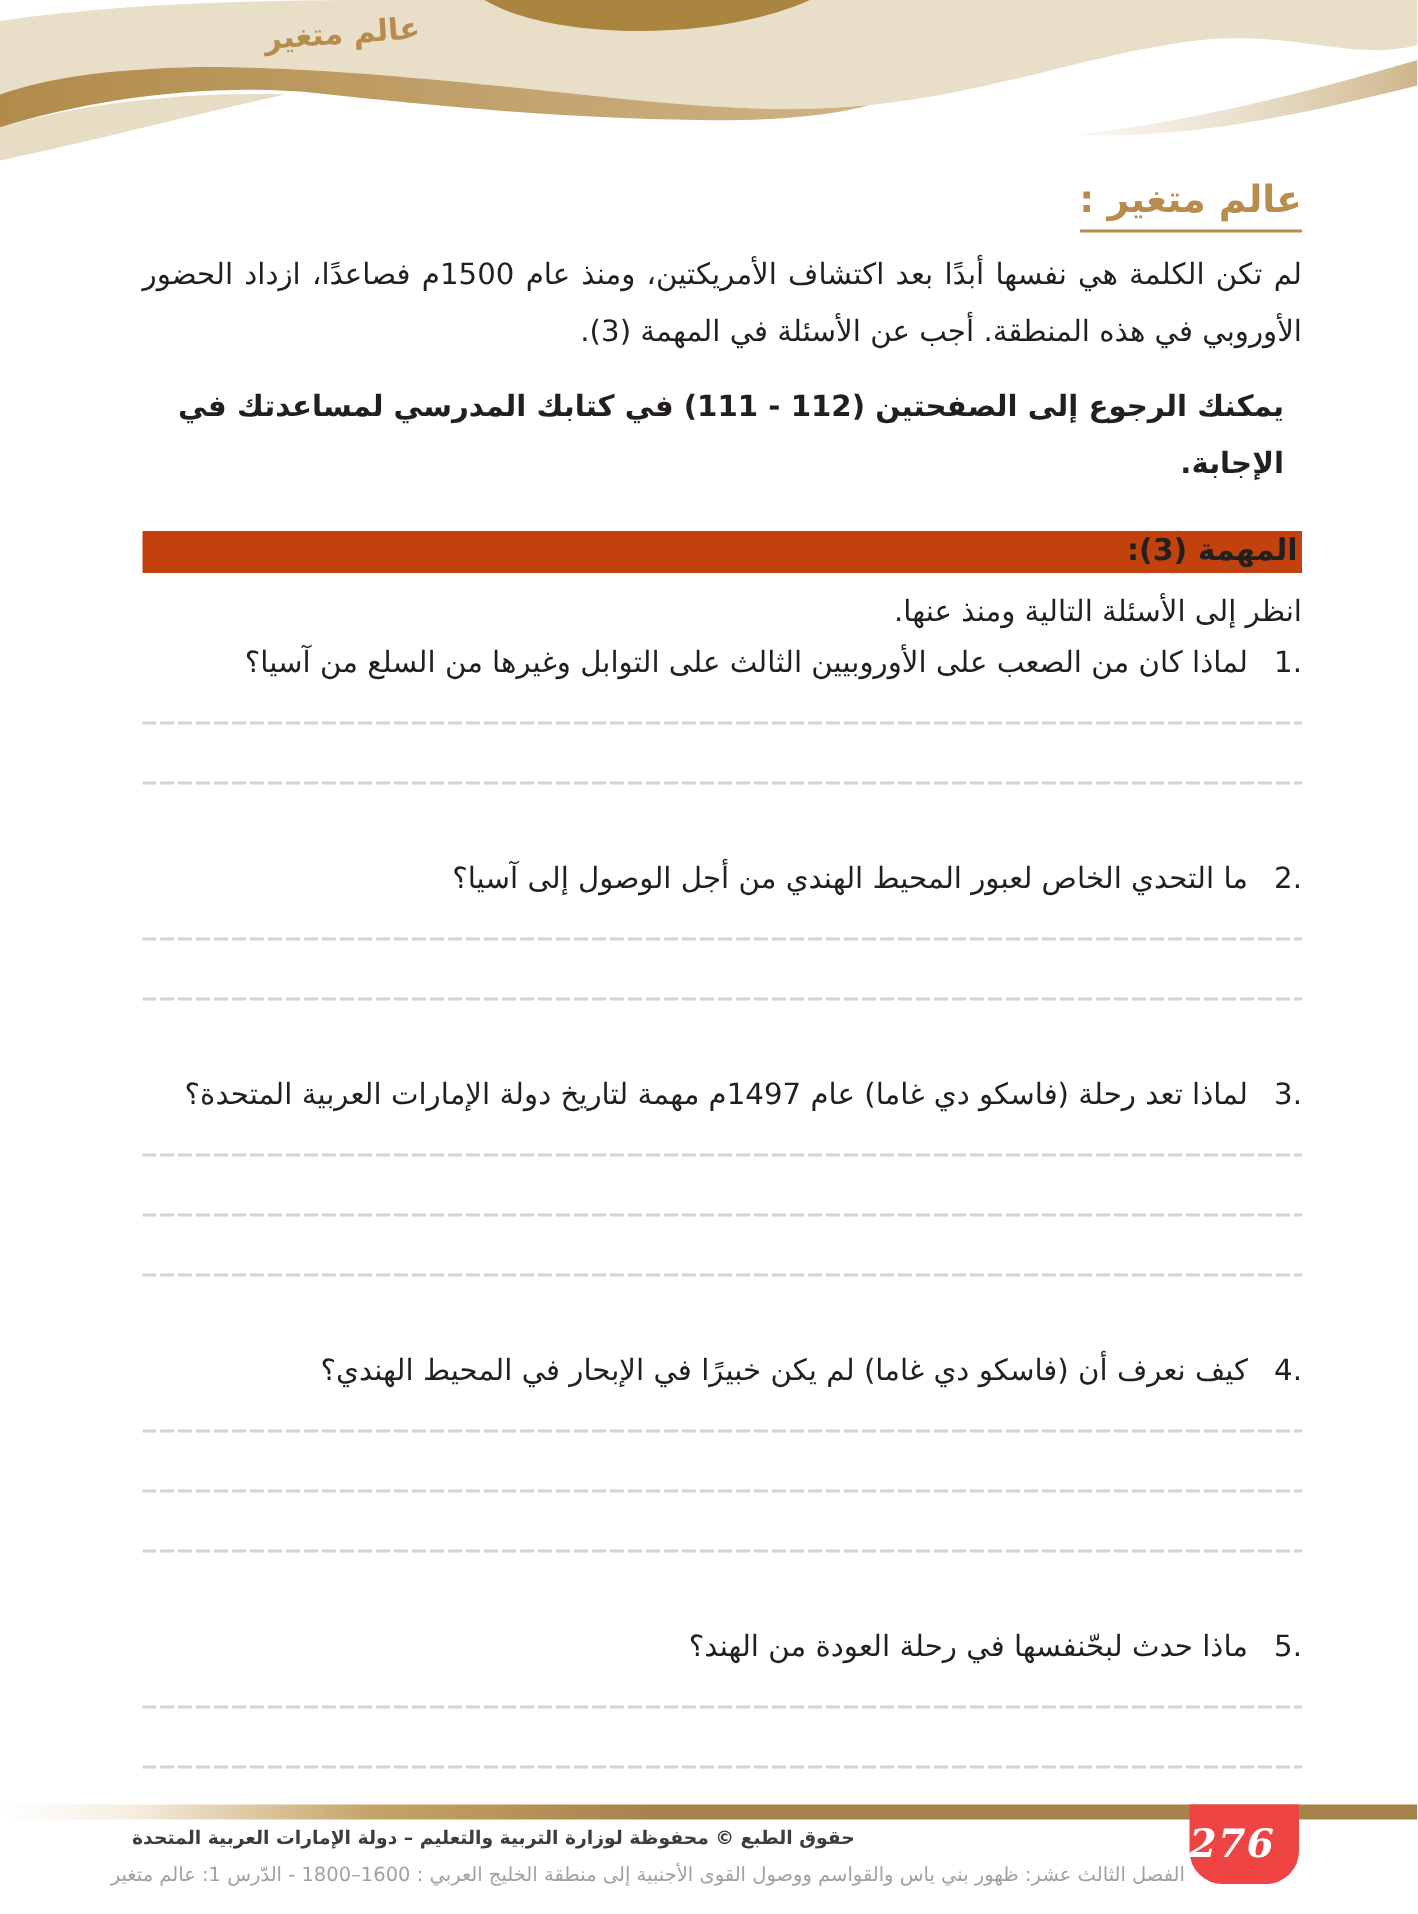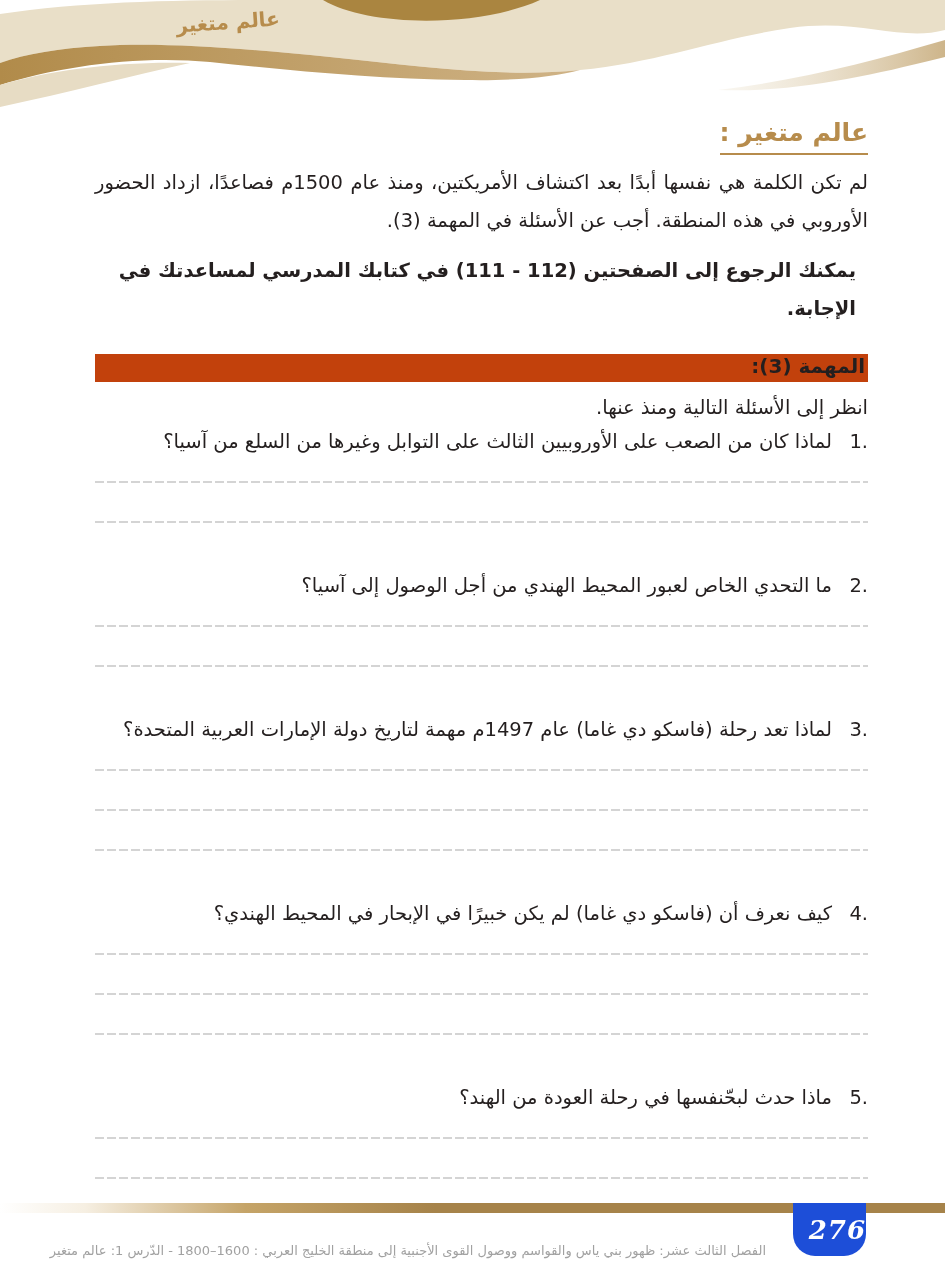--- a/index.html
+++ b/index.html
@@ -23,27 +23,27 @@
   .q-row{display:flex;gap:10px;font-size:19.5px;line-height:30px;}
   .q-num{direction:ltr;unicode-bidi:isolate;min-width:26px;text-align:right;flex:0 0 auto;}
   .q-text{flex:1 1 auto;}
   .answer-line{height:40px;
         background:repeating-linear-gradient(to right,#d4d4d4 0 9px,transparent 9px 12px) left bottom/100% 2px no-repeat;}
   .answers .answer-line:first-child{height:26px;}
   .nums{direction:ltr;unicode-bidi:isolate;}
   
   .footer-bar{position:absolute;top:1203px;left:0;width:945px;height:10px;
         background:linear-gradient(90deg,#ffffff 0%,#f6efe2 9%,#c5a468 26%,#a6834a 46%,#a6834a 100%);}
-  .page-badge{position:absolute;top:1203px;left:793px;width:73px;height:53px;background:#1d4ed8;
-        border-radius:0 0 22px 22px;display:flex;align-items:center;justify-content:flex-end;}
+  .page-badge{position:absolute;top:1203px;left:793px;width:73px;height:53px;background:#ef4444;
+        border-radius:0 0 22px 22px;display:flex;align-items:center;justify-content:flex-start;}
   .page-badge span{color:#fff;font-family:"DejaVu Serif",serif;font-style:italic;
         font-size:26px;font-weight:bold;letter-spacing:1px;}
   .copyright{position:absolute;top:1217px;left:88px;direction:rtl;font-size:12.5px;
         font-weight:bold;color:#403c39;}
-  .chapter{position:absolute;top:1243px;right:179px;direction:rtl;font-size:13px;color:#a1a1a1;}
+  .chapter{position:absolute;top:1243px;right:155px;direction:rtl;font-size:13px;color:#a1a1a1;}
 </style>
 </head>
 <body>
 
 <div class="page">
 
   <svg class="header-waves" viewBox="0 0 945 115" preserveAspectRatio="none">
     <defs>
       <linearGradient id="stripeGrad" x1="0" y1="0" x2="1" y2="0">
         <stop offset="0" stop-color="#b18b4a"></stop>
@@ -131,14 +131,15 @@
             <div class="answer-line"></div>
           </div>
         </div>
       </div>
   </main>
 
   <div class="footer-bar"></div>
   <div class="page-badge">
     <span>276</span>
   </div>
+  <div class="copyright">حقوق الطبع © محفوظة لوزارة التربية والتعليم – دولة الإمارات العربية المتحدة</div>
   <div class="chapter">الفصل الثالث عشر: ظهور بني ياس والقواسم ووصول القوى الأجنبية  إلى منطقة الخليج العربي : 1600–1800 - الدّرس 1: عالم متغير</div>
 </div>
 
 </body></html>

